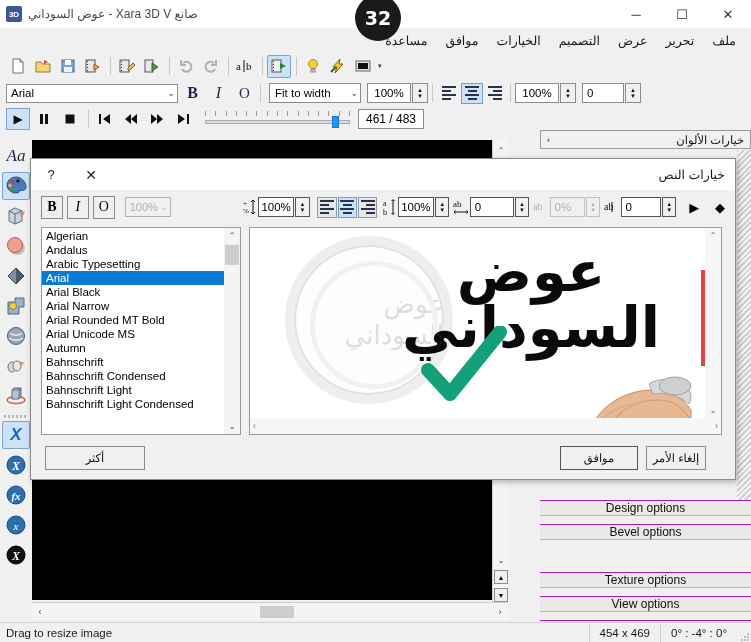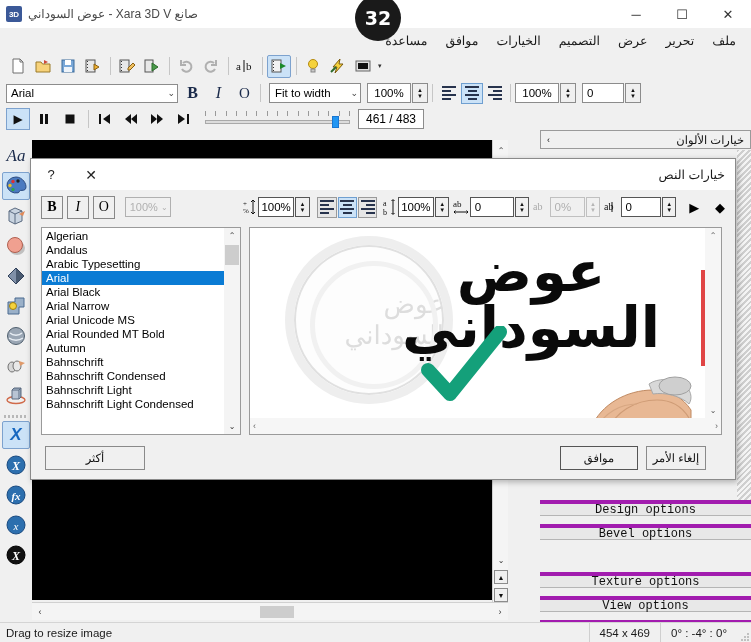--- a/index.html
+++ b/index.html
@@ -218,23 +218,23 @@
   .panel-body {
     position: absolute; left: 0; top: 20px; width: 211px; height: 455px;
     background: #f0f0f0;
   }
   .hatch {
     position: absolute; right: 0; top: 0; width: 14px; height: 350px;
     background: repeating-linear-gradient(135deg, #cfcfcf 0 2px, #f4f4f4 2px 4px);
   }
   .panel-item {
     position: absolute; left: 0; width: 211px; height: 16px;
-    background: #e8e8e8; border-top: 4px solid #a21caf; border-bottom: 1px solid #b5b5b5;
-    display: flex; align-items: center; justify-content: center;
-    font-size: 12px; color: #101010; font-family: Liberation Mono, monospace;
+    background: #e8e8e8; border-top: 1px solid #a21caf; border-bottom: 1px solid #b5b5b5;
+    display: flex; align-items: center; justify-content: center;
+    font-size: 12px; color: #101010;
   }
 
   
   .statusbar {
     position: absolute; left: 0; top: 622px; width: 751px; height: 20px;
     background: #f0f0f0; border-top: 1px solid #d4d4d4;
     display: flex; align-items: center;
   }
   .status-msg { padding-left: 6px; font-size: 11.5px; color: #1a1a1a; }
   .status-cell {
@@ -856,22 +856,22 @@
     </div>
 
     <div class="fontlist">
       <div class="fl-inner">
         <div class="fl-item">Algerian</div>
         <div class="fl-item">Andalus</div>
         <div class="fl-item">Arabic Typesetting</div>
         <div class="fl-item sel">Arial</div>
         <div class="fl-item">Arial Black</div>
         <div class="fl-item">Arial Narrow</div>
+        <div class="fl-item">Arial Rounded MT Bold</div>
         <div class="fl-item">Arial Unicode MS</div>
-        <div class="fl-item">Arial Rounded MT Bold</div>
         <div class="fl-item">Autumn</div>
         <div class="fl-item">Bahnschrift</div>
         <div class="fl-item">Bahnschrift Condensed</div>
         <div class="fl-item">Bahnschrift Light</div>
         <div class="fl-item">Bahnschrift Light Condensed</div>
 
       </div>
       <div class="fl-sb">
         <div class="a" style="top:0">⌃</div>
         <div class="thumb"></div>

